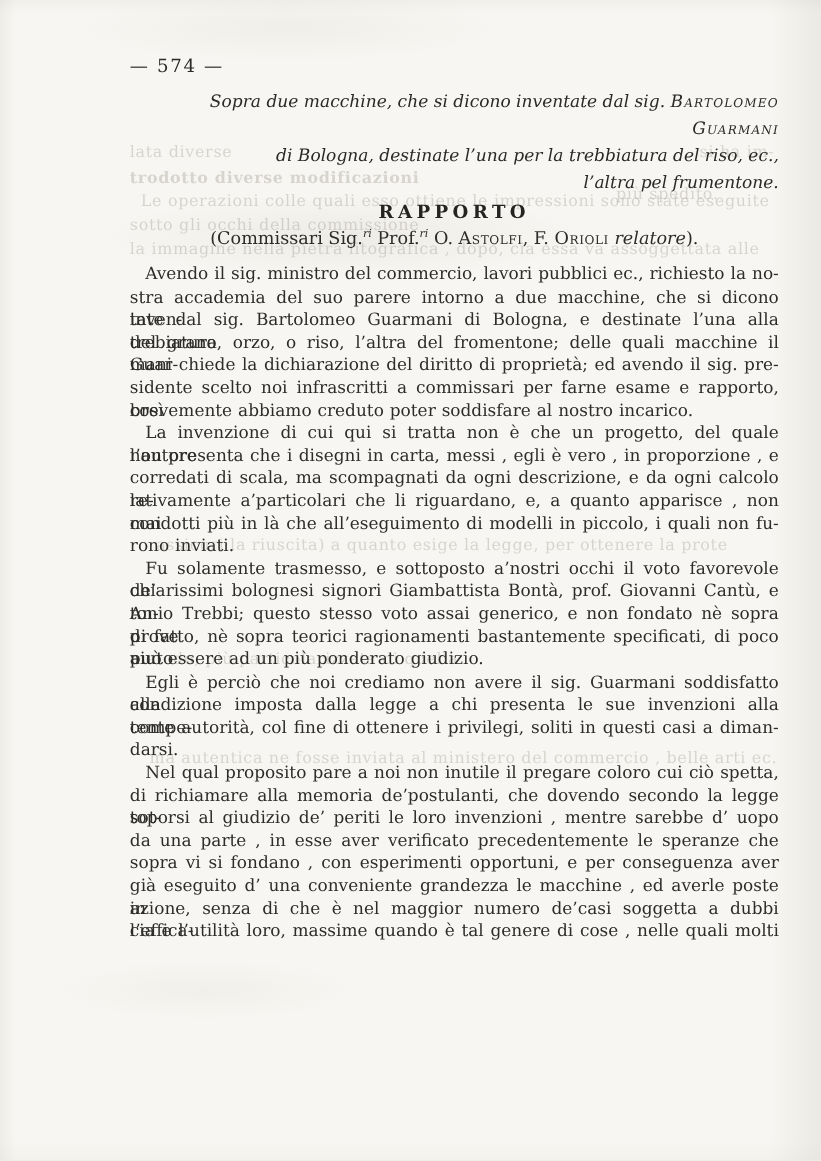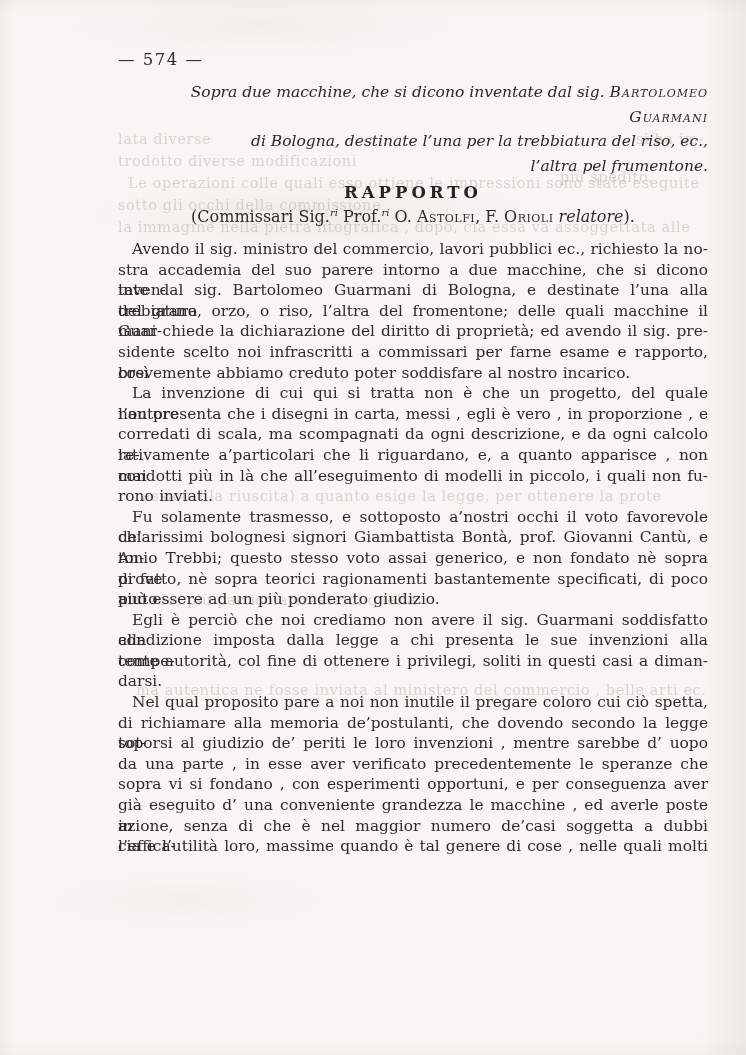--- a/index.html
+++ b/index.html
@@ -80,21 +80,21 @@
   .line.last{text-align-last:left;}
 </style>
 </head>
 <body>
 
 <div class="page">
 
   <div class="ghost-layer">
       <div class="ghost" style="left: 118px; top: 131px;">lata diverse</div>
       <div class="ghost" style="left: 636px; top: 131px;">si ha im-</div>
-      <div class="ghost" style="left: 118px; top: 153px;">trodotto diverse modificazioni</div>
+      <div class="ghost" style="left: 118px; top: 153px; font-weight: bold;">trodotto diverse modificazioni</div>
       <div class="ghost" style="left: 560px; top: 169px;">più spedito.</div>
       <div class="ghost" style="left: 128px; top: 175px;">Le operazioni colle quali esso ottiene le impressioni sono state eseguite</div>
       <div class="ghost" style="left: 118px; top: 197px;">sotto gli occhi della commissione</div>
       <div class="ghost" style="left: 118px; top: 219px;">la immagine nella pietra litografica , dopo, cia essa va assoggettata alle</div>
       <div class="ghost" style="left: 142px; top: 488px;">assicuri la riuscita) a quanto esige la legge, per ottenere la prote</div>
       <div class="ghost" style="left: 118px; top: 592px;">metodo, più particolarizzata di quella</div>
       <div class="ghost" style="left: 120px; top: 682px; margin-left: 16px;">ma autentica ne fosse inviata al ministero del commercio , belle arti ec.</div>
     </div>
 
   <div class="content">

